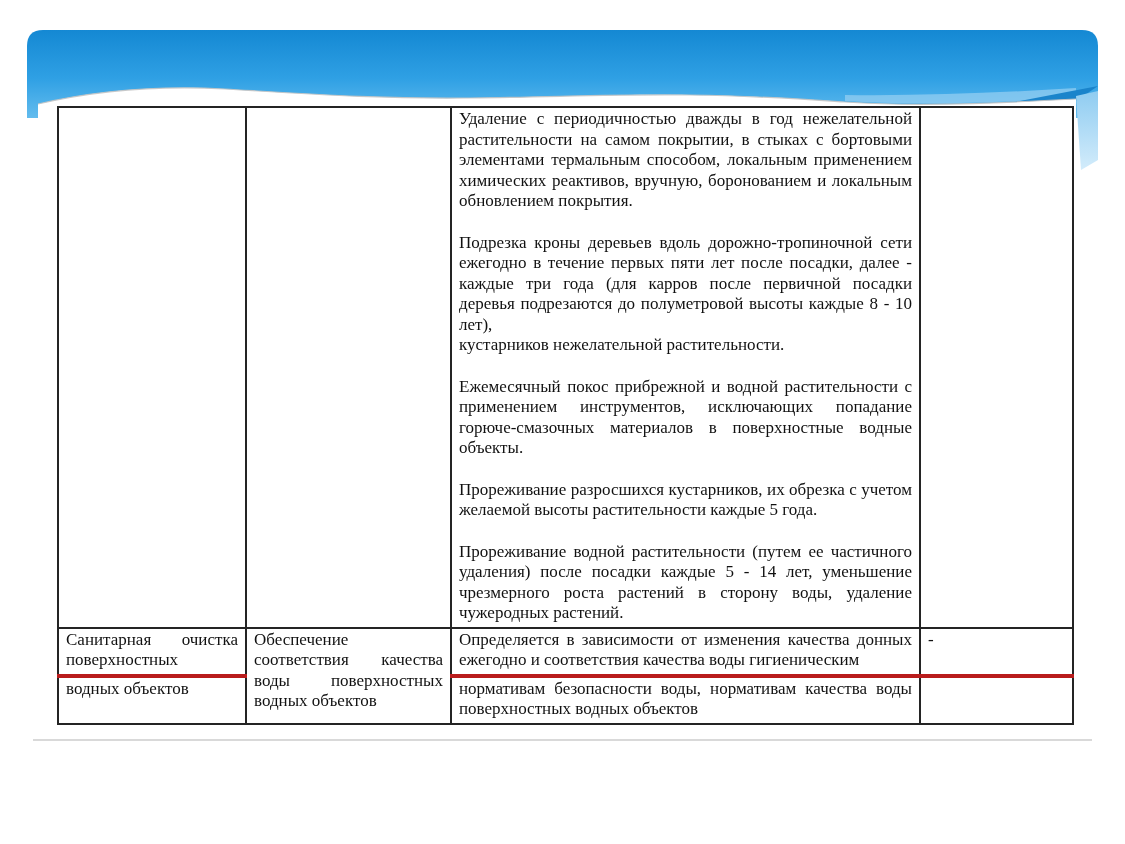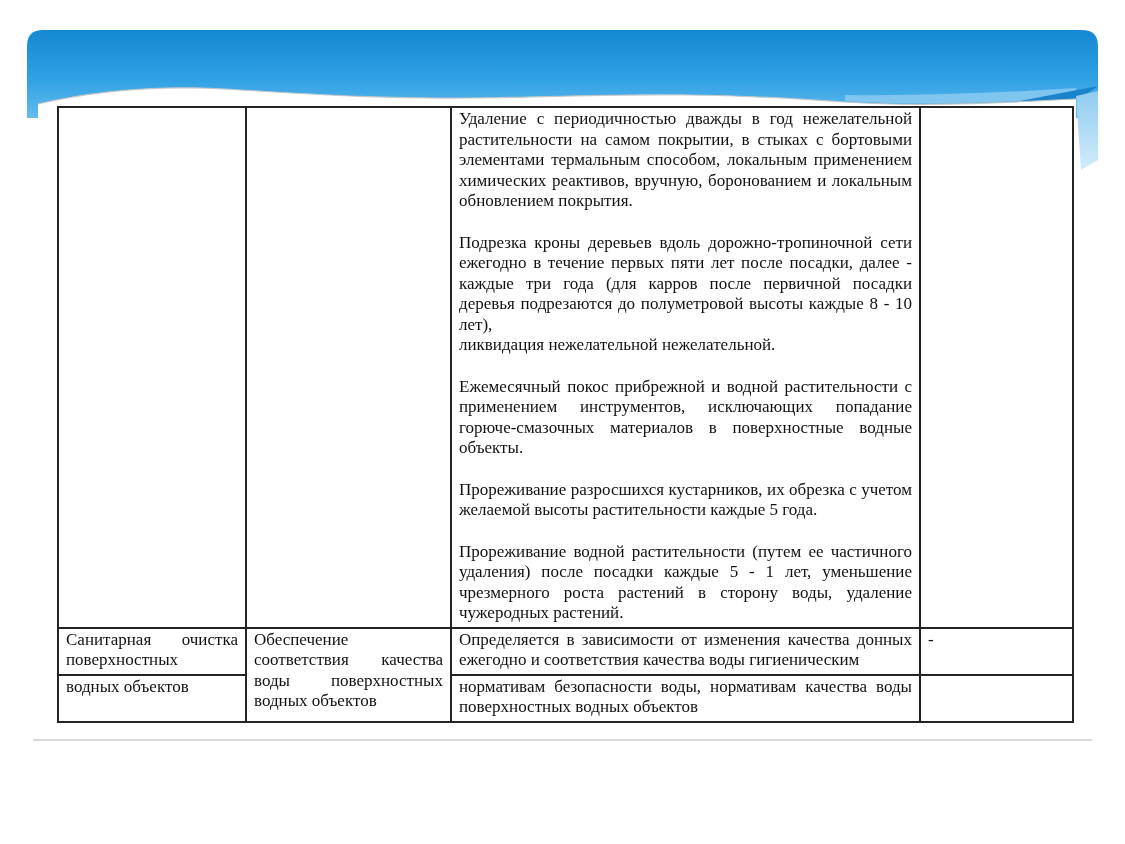--- a/index.html
+++ b/index.html
@@ -24,21 +24,21 @@
     vertical-align:top;
     padding:1px 7px 3px 7px;
     font-size:17px;
     line-height:20.5px;
     text-align:justify;
     overflow:hidden;
   }
   tr.row-tall{height:512px;}
   tr.row-a{height:44px;}
   tr.row-b{height:43px;}
-  tr.row-b td{border-top:1px solid #b91c1c;}
+  tr.row-b td{border-top:4px solid #b91c1c;}
   td.note-cell{text-align:center;}
   p.para{margin:0 0 21px 0;}
   p.para.tight{margin-bottom:0;}
   p.para.last{margin-bottom:0;}
   
   .footer-line{
     position:absolute;left:33px;top:739px;width:1059px;height:2px;
     background:#d9d9d9;
   }
 </style>
@@ -77,24 +77,24 @@
     <col style="width:469px">
     <col style="width:153px">
   </colgroup>
   <tbody>
     <tr class="row-tall">
       <td></td>
       <td></td>
       <td>
         <p class="para">Удаление с периодичностью дважды в год нежелательной растительности на самом покрытии, в стыках с бортовыми элементами термальным способом, локальным применением химических реактивов, вручную, боронованием и локальным обновлением покрытия.</p>
         <p class="para tight">Подрезка кроны деревьев вдоль дорожно-тропиночной сети ежегодно в течение первых пяти лет после посадки, далее - каждые три года (для карров после первичной посадки деревья подрезаются до полуметровой высоты каждые 8 - 10 лет),</p>
-        <p class="para">ликвидация нежелательной нежелательной.</p>
+        <p class="para">кустарников нежелательной растительности.</p>
         <p class="para">Ежемесячный покос прибрежной и водной растительности с применением инструментов, исключающих попадание горюче-смазочных материалов в поверхностные водные объекты.</p>
         <p class="para">Прореживание разросшихся кустарников, их обрезка с учетом желаемой высоты растительности каждые 5 года.</p>
-        <p class="para last">Прореживание водной растительности (путем ее частичного удаления) после посадки каждые 5 - 1 лет, уменьшение чрезмерного роста растений в сторону воды, удаление чужеродных растений.</p>
+        <p class="para last">Прореживание водной растительности (путем ее частичного удаления) после посадки каждые 5 - 14 лет, уменьшение чрезмерного роста растений в сторону воды, удаление чужеродных растений.</p>
       </td>
       <td class="note-cell"></td>
     </tr>
     <tr class="row-a">
       <td>Санитарная очистка поверхностных</td>
       <td rowspan="2">Обеспечение соответствия качества воды поверхностных водных объектов</td>
       <td>Определяется в зависимости от изменения качества донных ежегодно и соответствия качества воды гигиеническим</td>
       <td class="note-cell">-</td>
     </tr>
     <tr class="row-b">

